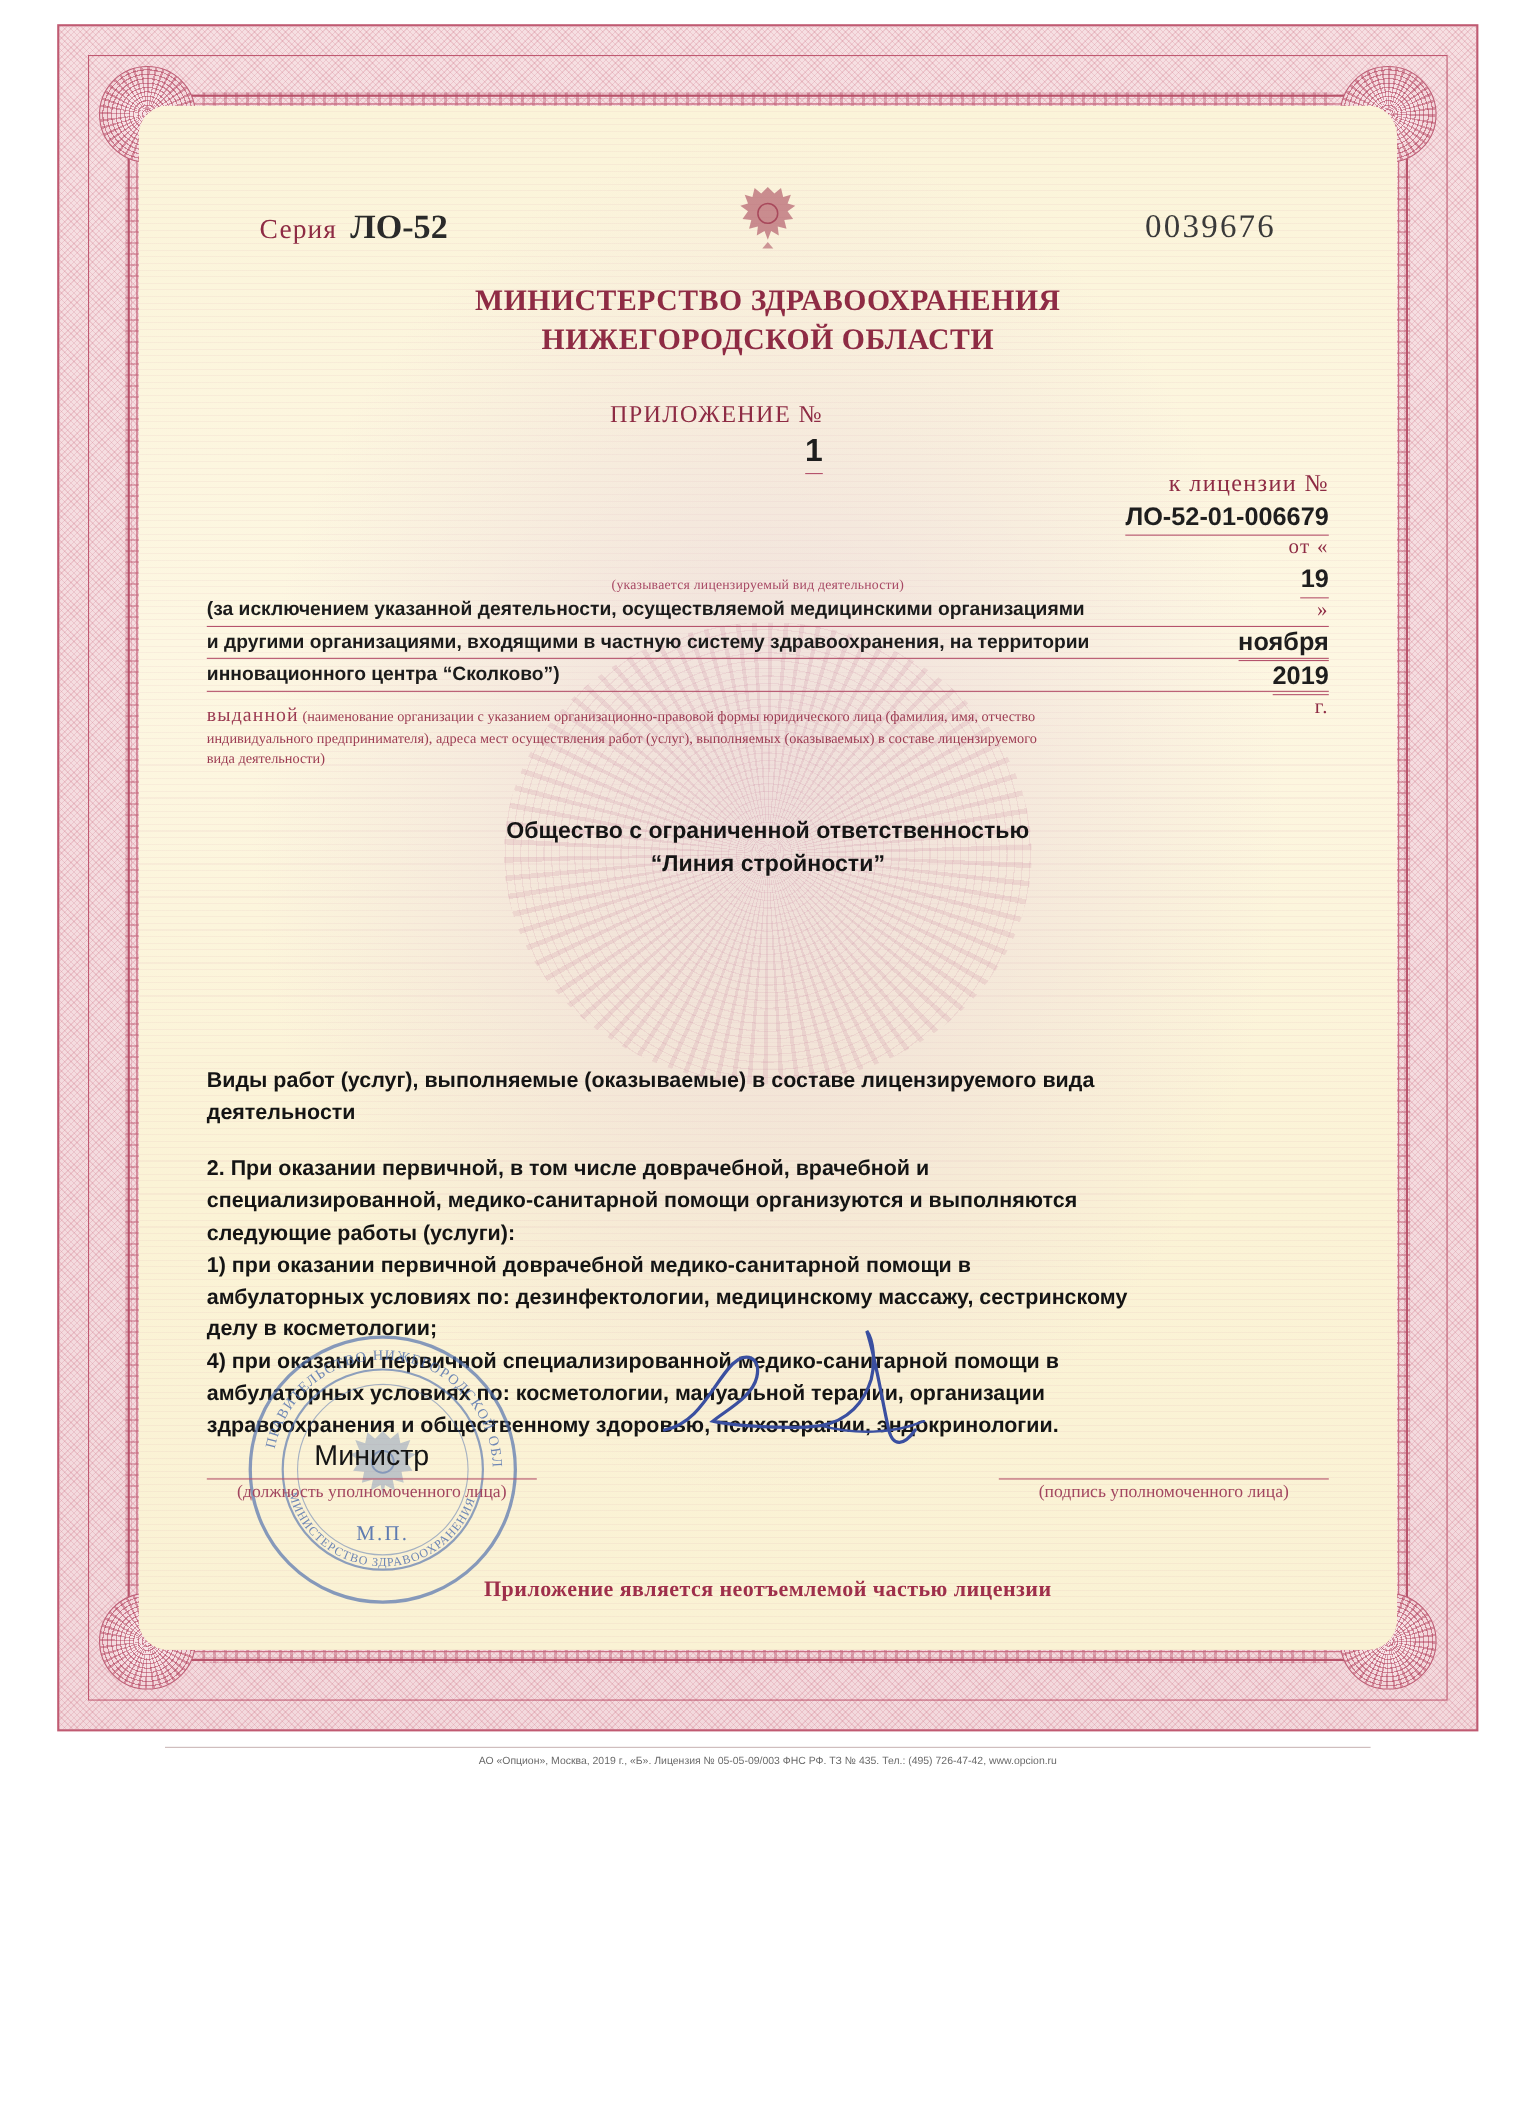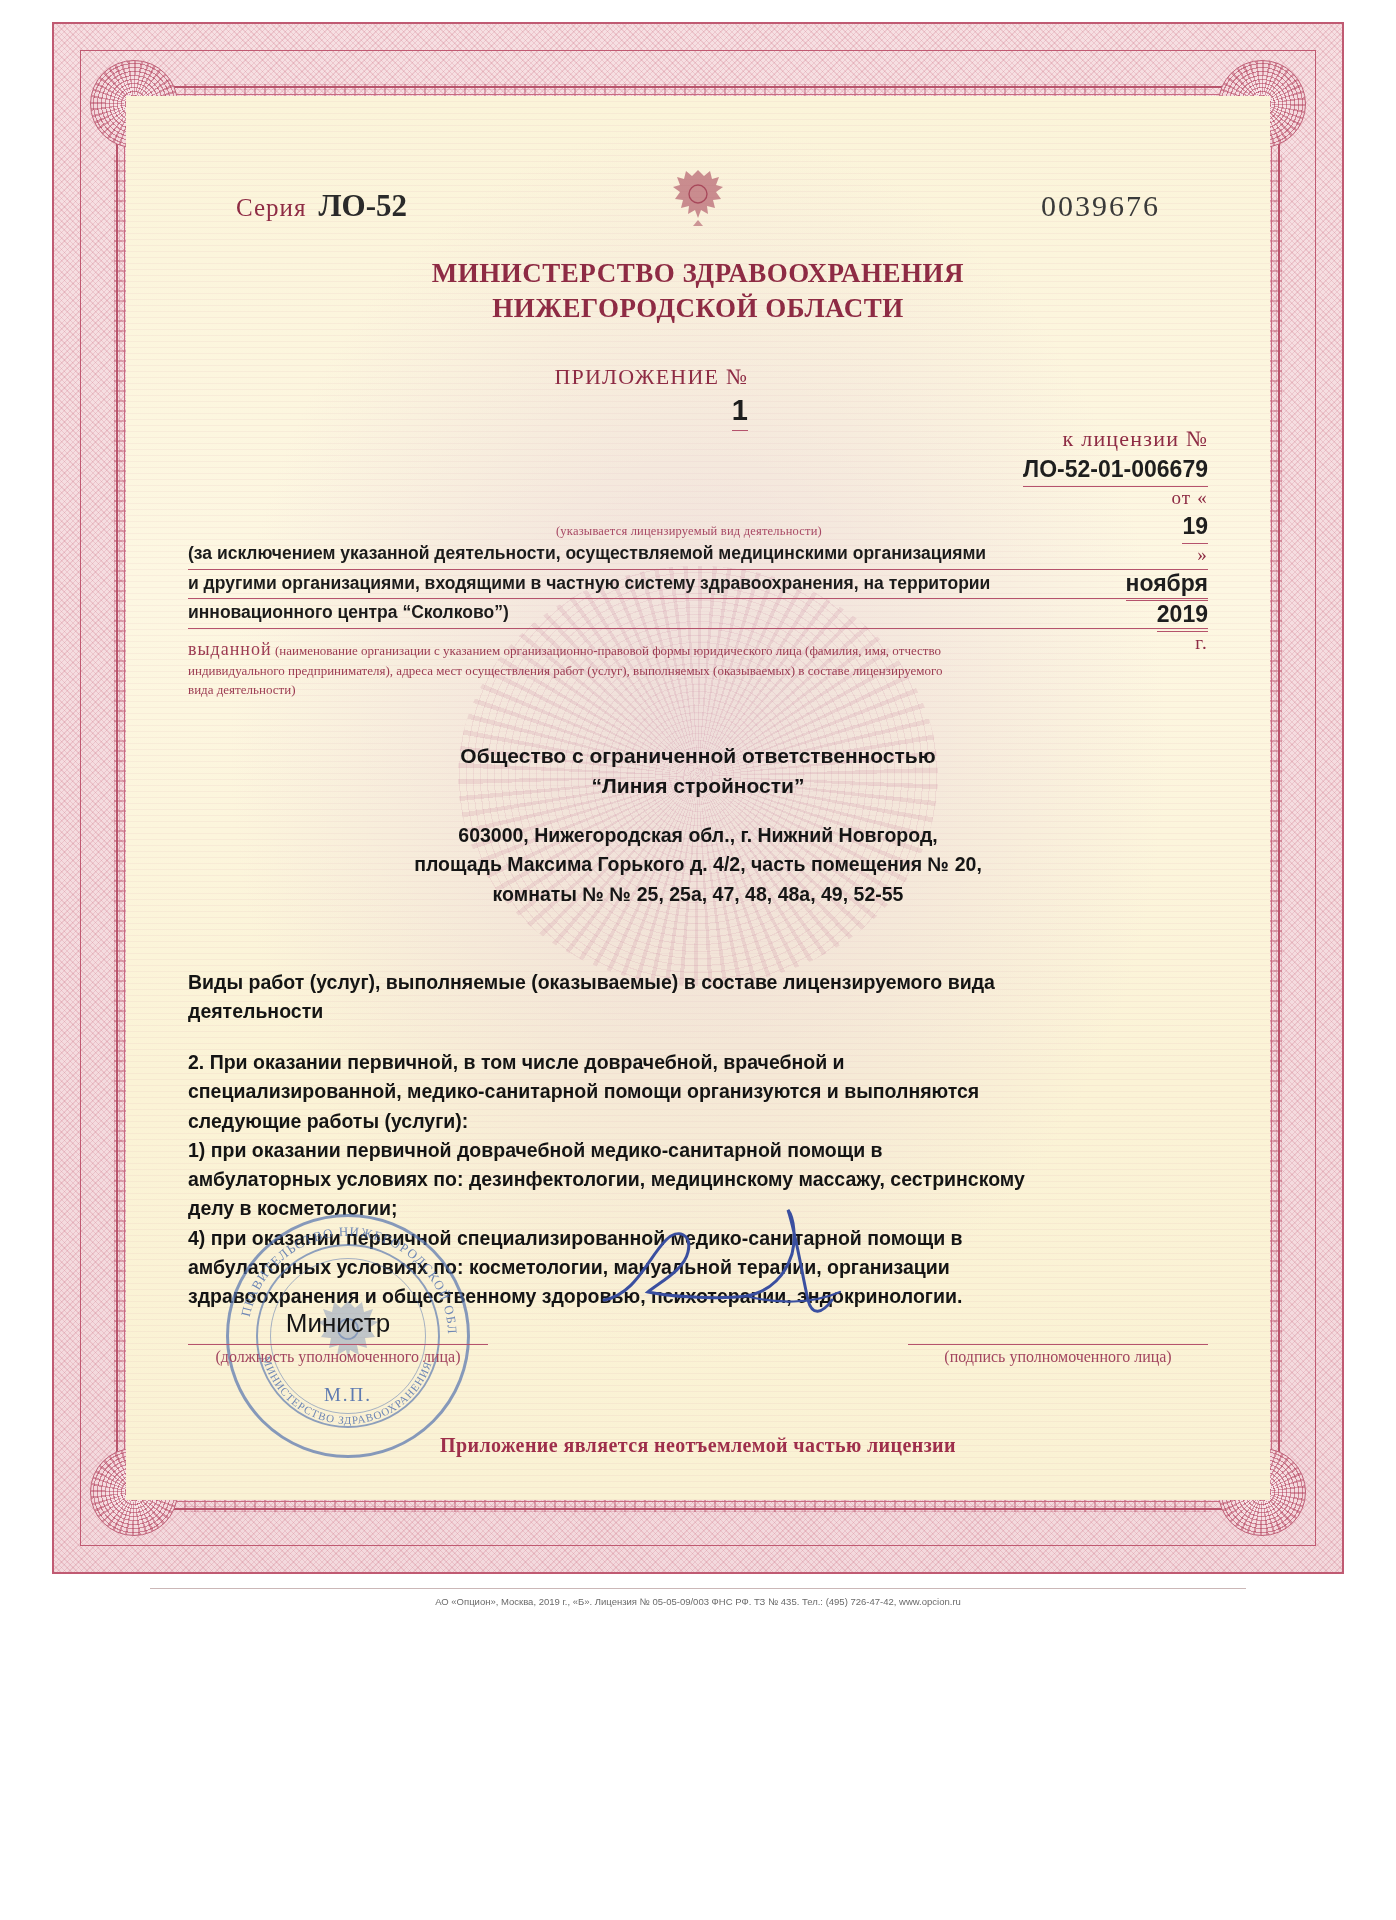--- a/index.html
+++ b/index.html
@@ -97,20 +97,21 @@
   .paper {
     position: absolute;
     left: 126px; top: 96px;
     width: 1144px;
     height: 1404px;
     background:
       radial-gradient(ellipse at 50% 46%, rgba(226,200,214,0.55) 0%, rgba(250,244,214,0.0) 58%),
       repeating-linear-gradient(0deg, rgba(200,120,150,0.08) 0px, rgba(200,120,150,0.08) 1px, transparent 1px, transparent 6px),
       linear-gradient(180deg, #fbf4d9 0%, #fdf7e2 35%, #fbf3d6 70%, #faf2d4 100%);
     overflow: hidden;
+    border-radius: 27px;
   }
   
   .watermark {
     position: absolute;
     left: 50%; top: 470px;
     transform: translateX(-50%);
     width: 480px; height: 420px;
     border-radius: 50%;
     background:
       repeating-conic-gradient(rgba(196,120,150,0.22) 0deg 1.2deg, transparent 1.2deg 4deg),
@@ -489,25 +490,20 @@
           <span class="kw">выданной</span>
           <span>(наименование организации с указанием организационно-правовой формы юридического лица (фамилия, имя, отчество</span>
         </div>
         <div>индивидуального предпринимателя), адреса мест осуществления работ (услуг), выполняемых (оказываемых) в составе лицензируемого</div>
         <div>вида деятельности)</div>
       </div>
 
       <div class="org-block">
         <div>Общество с ограниченной ответственностью</div>
         <div>“Линия стройности”</div>
-      </div>
-      <div class="addr-block">
-        <div>603000, Нижегородская обл., г. Нижний Новгород,</div>
-        <div>площадь Максима Горького д. 4/2, часть помещения № 20,</div>
-        <div>комнаты № № 25, 25а, 47, 48, 48а, 49, 52-55</div>
       </div>
 
       <div class="works-title">
         <div>Виды работ (услуг), выполняемые (оказываемые) в составе лицензируемого вида</div>
         <div>деятельности</div>
       </div>
 
       <div class="works-body">
         <p>2. При оказании первичной, в том числе доврачебной, врачебной и</p>
         <p>специализированной, медико-санитарной помощи организуются и выполняются</p>

